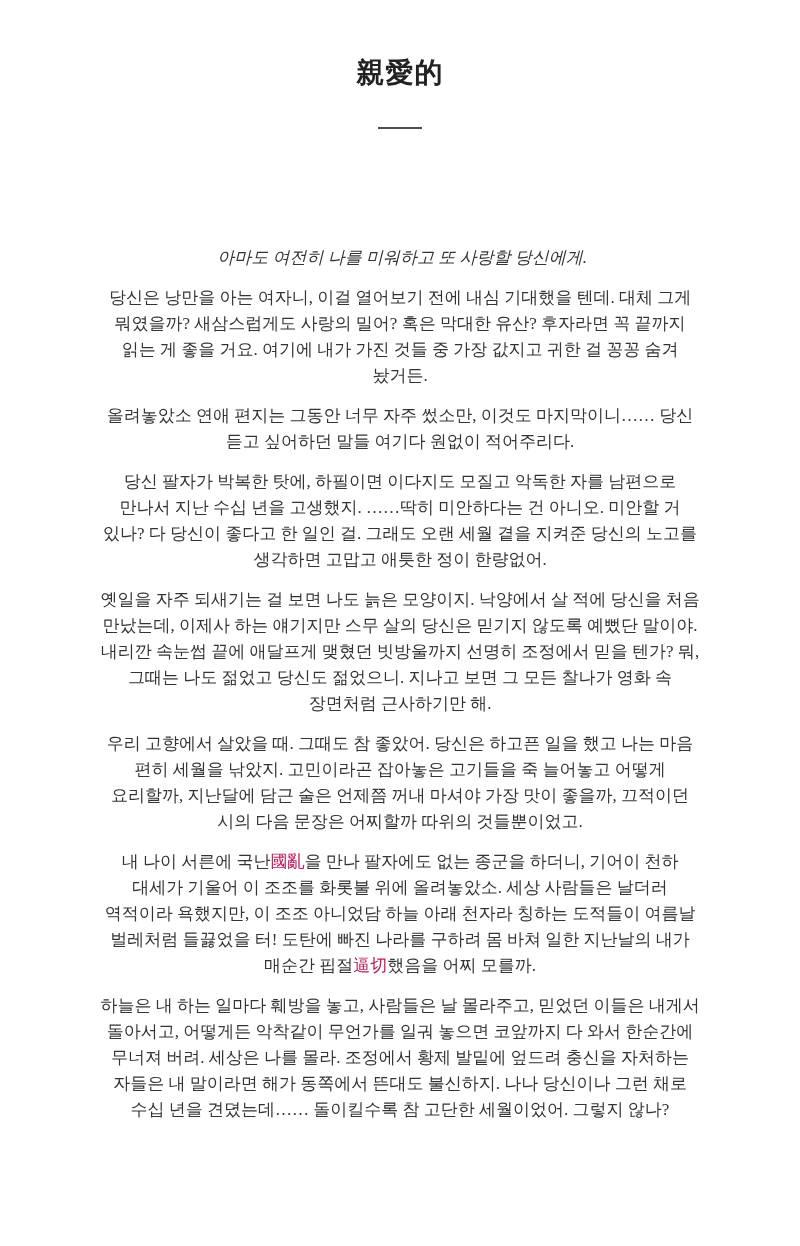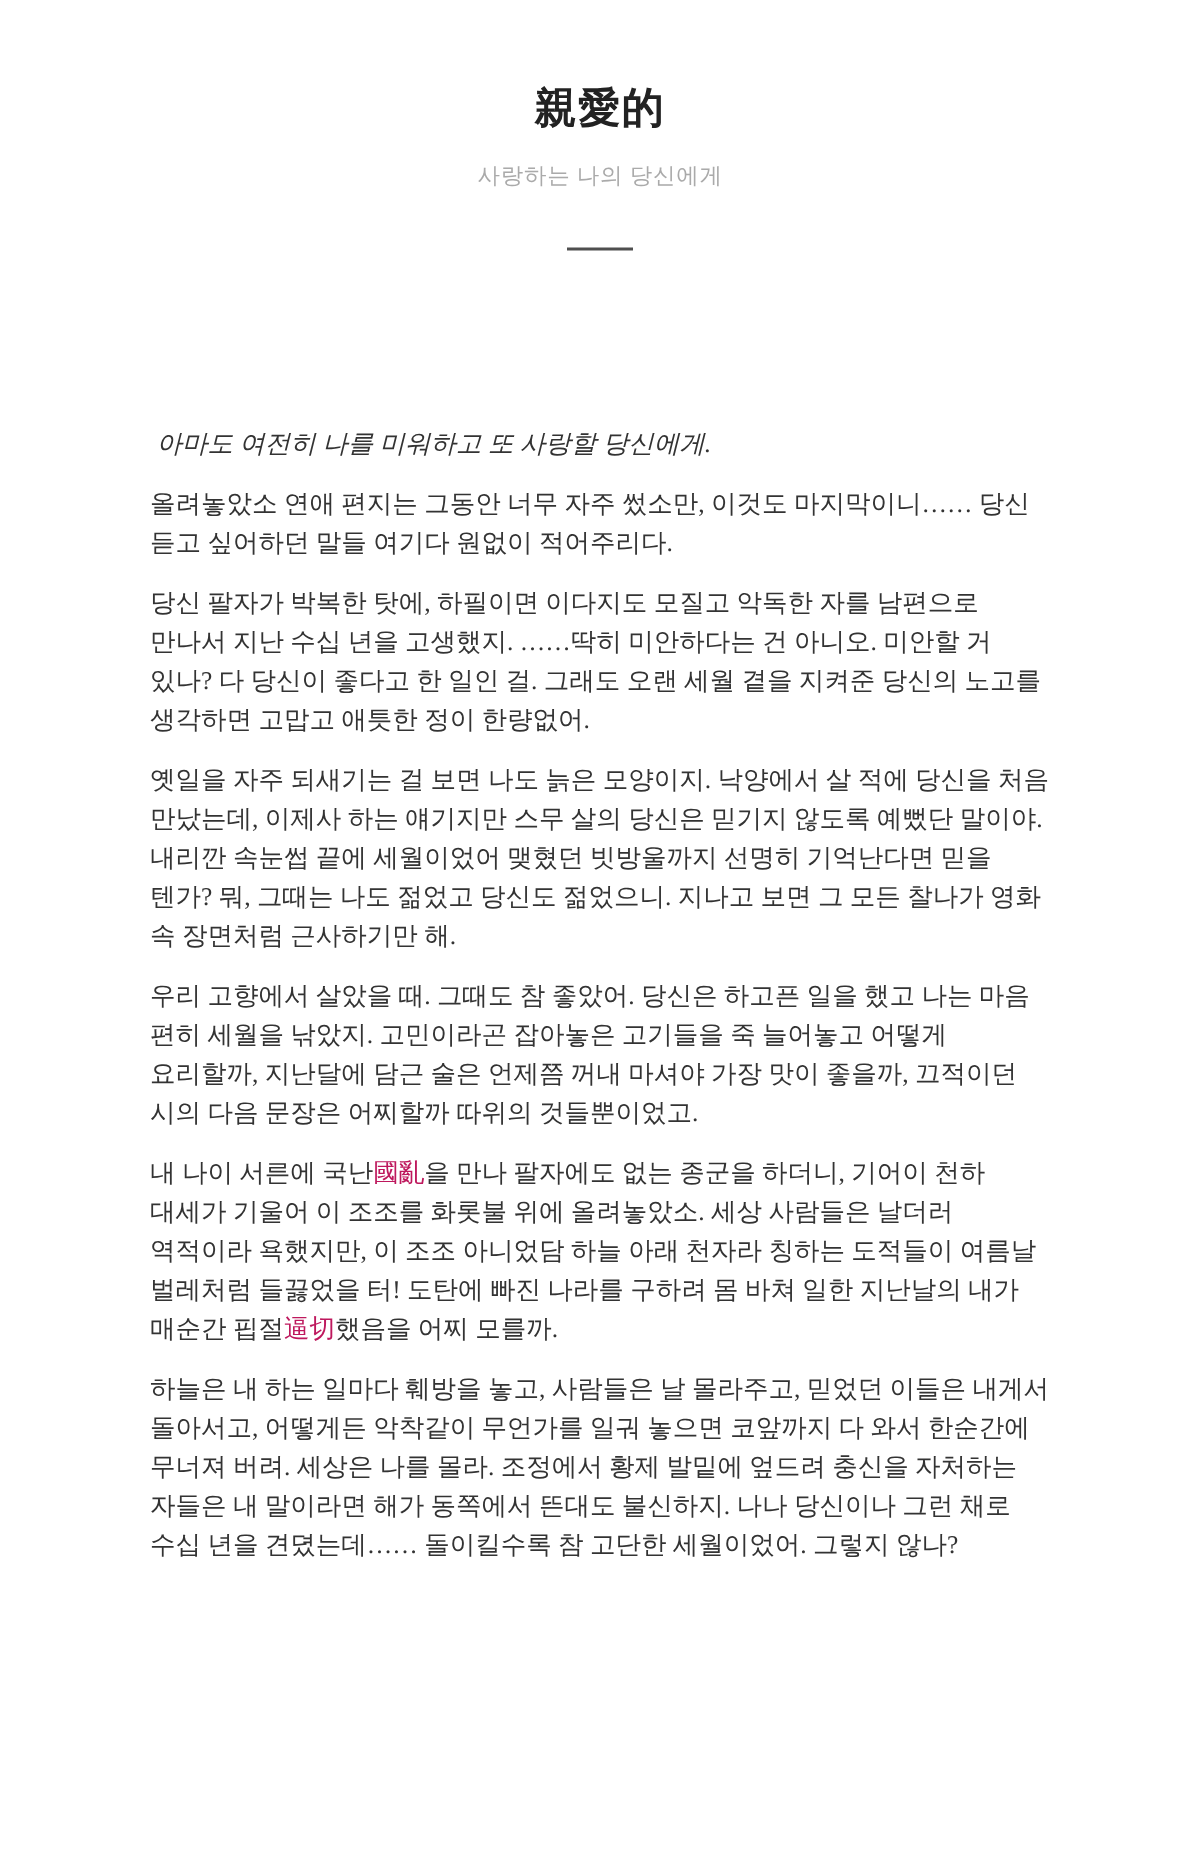--- a/index.html
+++ b/index.html
@@ -47,47 +47,48 @@
     margin-top: 116px;
   }
   .letter p {
     margin: 0 0 14px 0;
     font-size: 17px;
     line-height: 26px;
     color: #333333;
     white-space: pre-wrap;
     word-break: keep-all;
     overflow-wrap: break-word;
+    text-align: center;
   }
   .letter p:last-child {
     margin-bottom: 0;
   }
   .salutation {
     font-style: italic;
   }
   .hanja {
     color: #be185d;
   }
 </style>
 </head>
 <body>
 
 <div class="page">
   <article class="article">
 
     <header>
       <h1 class="doc-title">親愛的</h1>
-      <p class="doc-subtitle">사랑하는 나의 당신에게</p>
       <div class="divider"></div>
     </header>
 
     <section class="letter">
       <p class="salutation"> 아마도 여전히 나를 미워하고 또 사랑할 당신에게.</p>
+      <p>당신은 낭만을 아는 여자니, 이걸 열어보기 전에 내심 기대했을 텐데. 대체 그게 뭐였을까? 새삼스럽게도 사랑의 밀어? 혹은 막대한 유산? 후자라면 꼭 끝까지 읽는 게 좋을 거요. 여기에 내가 가진 것들 중 가장 값지고 귀한 걸 꽁꽁 숨겨 놨거든.</p>
       <p>올려놓았소 연애 편지는 그동안 너무 자주 썼소만, 이것도 마지막이니…… 당신 듣고 싶어하던 말들 여기다 원없이 적어주리다.</p>
       <p>당신 팔자가 박복한 탓에, 하필이면 이다지도 모질고 악독한 자를 남편으로 만나서 지난 수십 년을 고생했지. ……딱히 미안하다는 건 아니오. 미안할 거 있나? 다 당신이 좋다고 한 일인 걸. 그래도 오랜 세월 곁을 지켜준 당신의 노고를 생각하면 고맙고 애틋한 정이 한량없어.</p>
-      <p>옛일을 자주 되새기는 걸 보면 나도 늙은 모양이지. 낙양에서 살 적에 당신을 처음 만났는데, 이제사 하는 얘기지만 스무 살의 당신은 믿기지 않도록 예뻤단 말이야. 내리깐 속눈썹 끝에 세월이었어 맺혔던 빗방울까지 선명히 기억난다면 믿을 텐가? 뭐, 그때는 나도 젊었고 당신도 젊었으니. 지나고 보면 그 모든 찰나가 영화 속 장면처럼 근사하기만 해.</p>
+      <p>옛일을 자주 되새기는 걸 보면 나도 늙은 모양이지. 낙양에서 살 적에 당신을 처음 만났는데, 이제사 하는 얘기지만 스무 살의 당신은 믿기지 않도록 예뻤단 말이야. 내리깐 속눈썹 끝에 애달프게 맺혔던 빗방울까지 선명히 조정에서 믿을 텐가? 뭐, 그때는 나도 젊었고 당신도 젊었으니. 지나고 보면 그 모든 찰나가 영화 속 장면처럼 근사하기만 해.</p>
       <p>우리 고향에서 살았을 때. 그때도 참 좋았어. 당신은 하고픈 일을 했고 나는 마음 편히 세월을 낚았지. 고민이라곤 잡아놓은 고기들을 죽 늘어놓고 어떻게 요리할까, 지난달에 담근 술은 언제쯤 꺼내 마셔야 가장 맛이 좋을까, 끄적이던 시의 다음 문장은 어찌할까 따위의 것들뿐이었고.</p>
       <p><span>내 나이 서른에 국난</span><span class="hanja">國亂</span><span>을 만나 팔자에도 없는 종군을 하더니, 기어이 천하 대세가 기울어 이 조조를 화롯불 위에 올려놓았소. 세상 사람들은 날더러 역적이라 욕했지만, 이 조조 아니었담 하늘 아래 천자라 칭하는 도적들이 여름날 벌레처럼 들끓었을 터! 도탄에 빠진 나라를 구하려 몸 바쳐 일한 지난날의 내가 매순간 핍절</span><span class="hanja">逼切</span><span>했음을 어찌 모를까.</span></p>
       <p>하늘은 내 하는 일마다 훼방을 놓고, 사람들은 날 몰라주고, 믿었던 이들은 내게서 돌아서고, 어떻게든 악착같이 무언가를 일궈 놓으면 코앞까지 다 와서 한순간에 무너져 버려. 세상은 나를 몰라. 조정에서 황제 발밑에 엎드려 충신을 자처하는 자들은 내 말이라면 해가 동쪽에서 뜬대도 불신하지. 나나 당신이나 그런 채로 수십 년을 견뎠는데…… 돌이킬수록 참 고단한 세월이었어. 그렇지 않나?</p>
     </section>
 
   </article>
 </div>
 
 </body></html>

